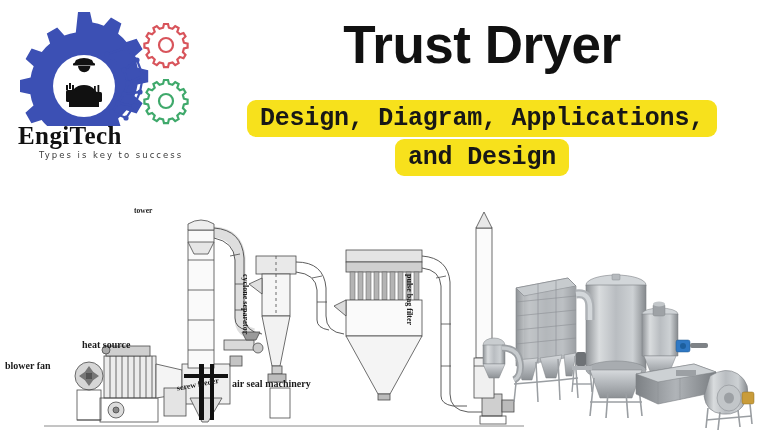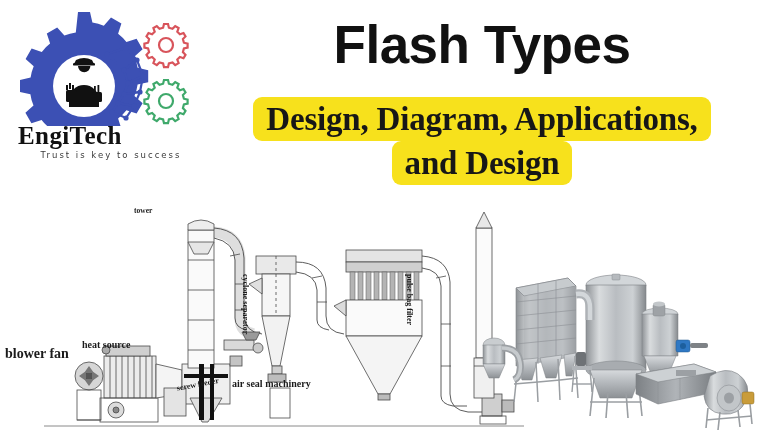--- a/index.html
+++ b/index.html
@@ -69,28 +69,28 @@
   .subtitle-line {
     display: block;
     width: 100%;
     text-align: center;
     line-height: 38px;
   }
   .subtitle-line > span {
     display: inline;
     background: #F7E11C;
     color: #171717;
-    font-size: 33px;
+    font-size: 25px;
     font-weight: bold;
     letter-spacing: -0.2px;
     padding: 4px 13px;
     box-decoration-break: clone;
     -webkit-box-decoration-break: clone;
     border-radius: 9px;
-    font-family: Liberation Serif, serif;
+    font-family: Liberation Mono, monospace;
   }
 
   
   #schematic {
     position: absolute;
     left: 0px; top: 198px;
     width: 480px; height: 234px; padding-left: 44px;
   }
   .dlabel {
     position: absolute;
@@ -177,24 +177,24 @@
         <circle cx="160" cy="41" r="7"></circle>
       </g>
 
       <g fill="none" stroke="#3FA96B" stroke-width="2.2">
         <path d="M158 76 l4 0 .9 3.7 3.6 1 2.7-2.6 3.4 2 -1.3 3.6 2.6 2.6 3.6-1.3 2 3.4 -2.6 2.7 1 3.6 3.7 .9 0 4 -3.7 .9 -1 3.6 2.6 2.7 -2 3.4 -3.6-1.3 -2.6 2.6 1.3 3.6 -3.4 2 -2.7-2.6 -3.6 1 -.9 3.7 -4 0 -.9-3.7 -3.6-1 -2.7 2.6 -3.4-2 1.3-3.6 -2.6-2.6 -3.6 1.3 -2-3.4 2.6-2.7 -1-3.6 -3.7-.9 0-4 3.7-.9 1-3.6 -2.6-2.7 2-3.4 3.6 1.3 2.6-2.6 -1.3-3.6 3.4-2 2.7 2.6 3.6-1 Z"></path>
         <circle cx="160" cy="97" r="7"></circle>
       </g>
     </svg>
 
     <div id="logo-name">EngiTech</div>
-    <div id="logo-tagline">Trust is key to success</div>
+    <div id="logo-tagline">Types is key to success</div>
   </div>
 
-  <div id="main-title">Flash Types</div>
+  <div id="main-title">Trust Dryer</div>
 
   <div id="subtitle-block">
     <div class="subtitle-line"><span>Design, Diagram, Applications,</span></div>
     <div class="subtitle-line"><span>and Design</span></div>
   </div>
 
   <div id="schematic">
     <svg width="480" height="234" viewBox="0 0 480 234">
       <g stroke="#4a4a4a" fill="none" stroke-width="0.8">
 
@@ -319,21 +319,21 @@
           <rect x="430" y="160" width="20" height="40" fill="#f0f0f0"></rect>
           <path d="M432 30 l8 -16 8 16 Z" fill="#e8e8e8"></path>
           <line x1="430" y1="168" x2="450" y2="168"></line>
         </g>
 
       </g>
     </svg>
 
     
     <div class="dlabel" style="left:134px; top:8px; font-size:7.5px;">tower</div>
-    <div class="dlabel" style="left:5px; top:148px; font-size:14px;">blower fan</div>
+    <div class="dlabel" style="left:5px; top:162px; font-size:10px;">blower fan</div>
     <div class="dlabel" style="left:82px; top:141px; font-size:10px;">heat source</div>
     <div class="dlabel" style="left:176px; top:186px; font-size:8px; transform:rotate(-11deg); transform-origin:left top;">screw feeder</div>
     <div class="dlabel" style="left:232px; top:180px; font-size:10px;">air seal machinery</div>
     <div class="dlabel vert" style="left:250px; top:76px; font-size:8px;">cyclone separator</div>
     <div class="dlabel vert" style="left:414px; top:76px; font-size:8px;">pulse bag filter</div>
   </div>
 
   <div id="render-photo">
     <svg width="288" height="180" viewBox="0 0 288 180">
       <defs>

